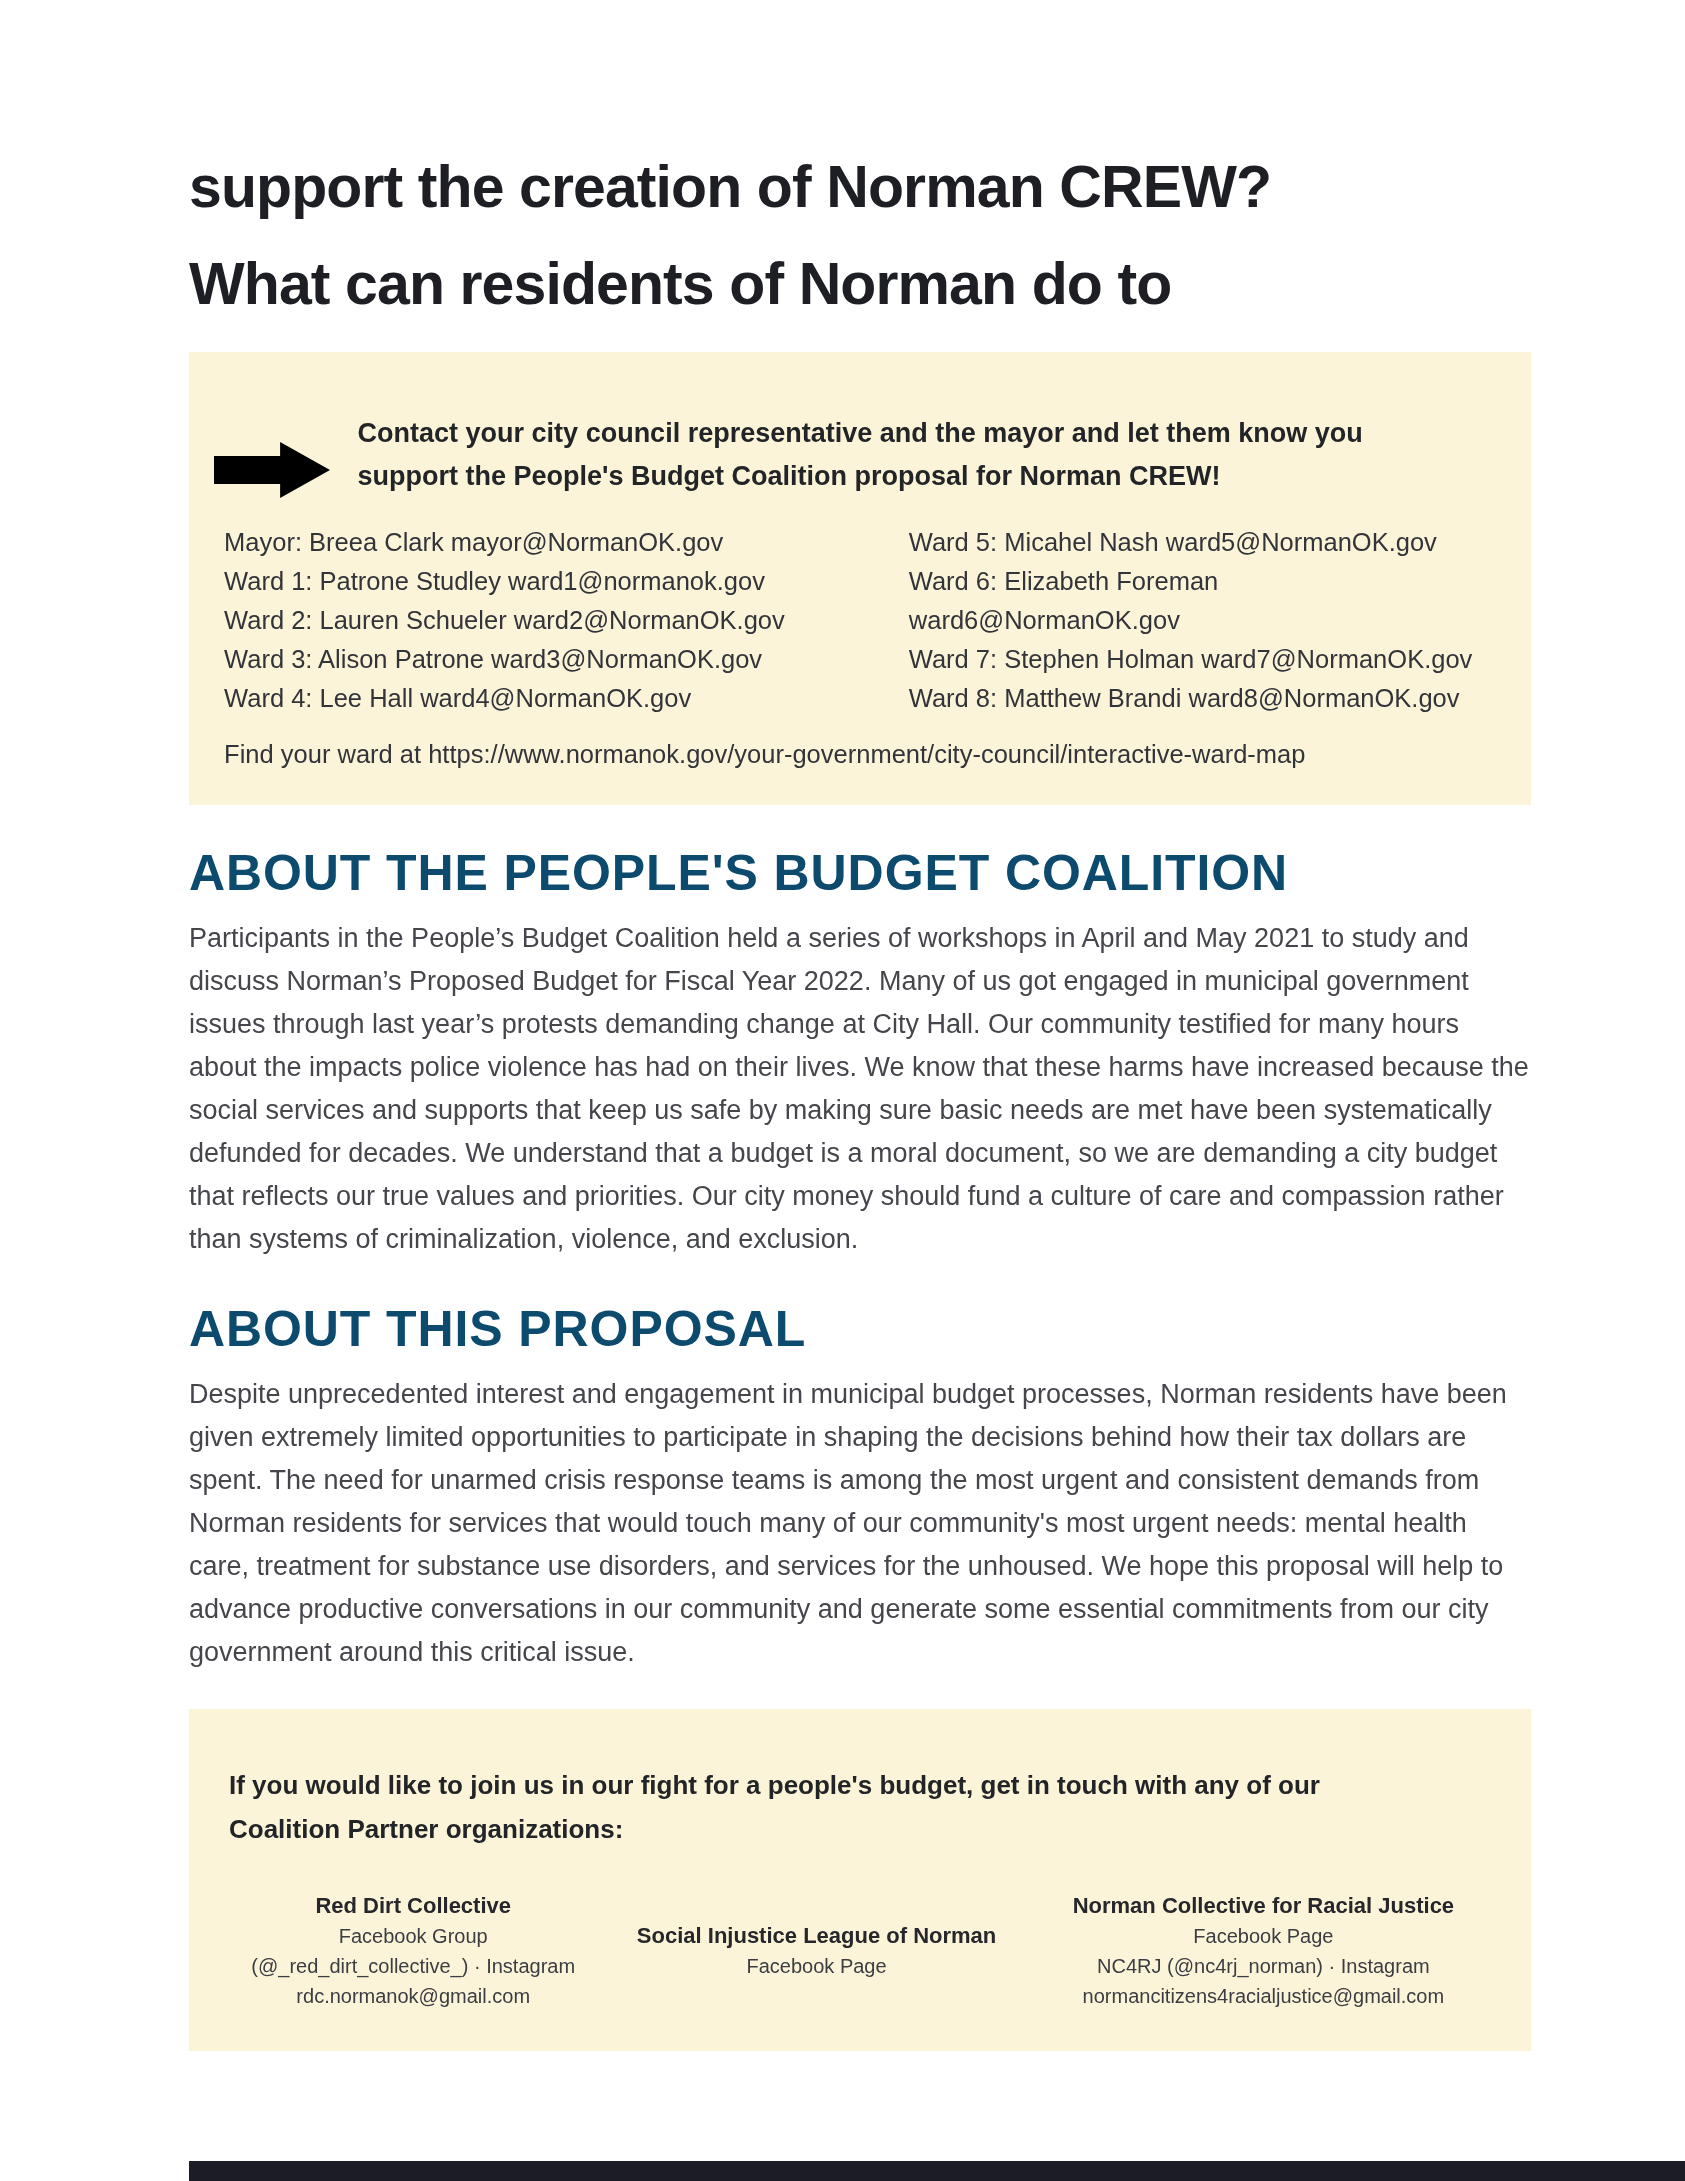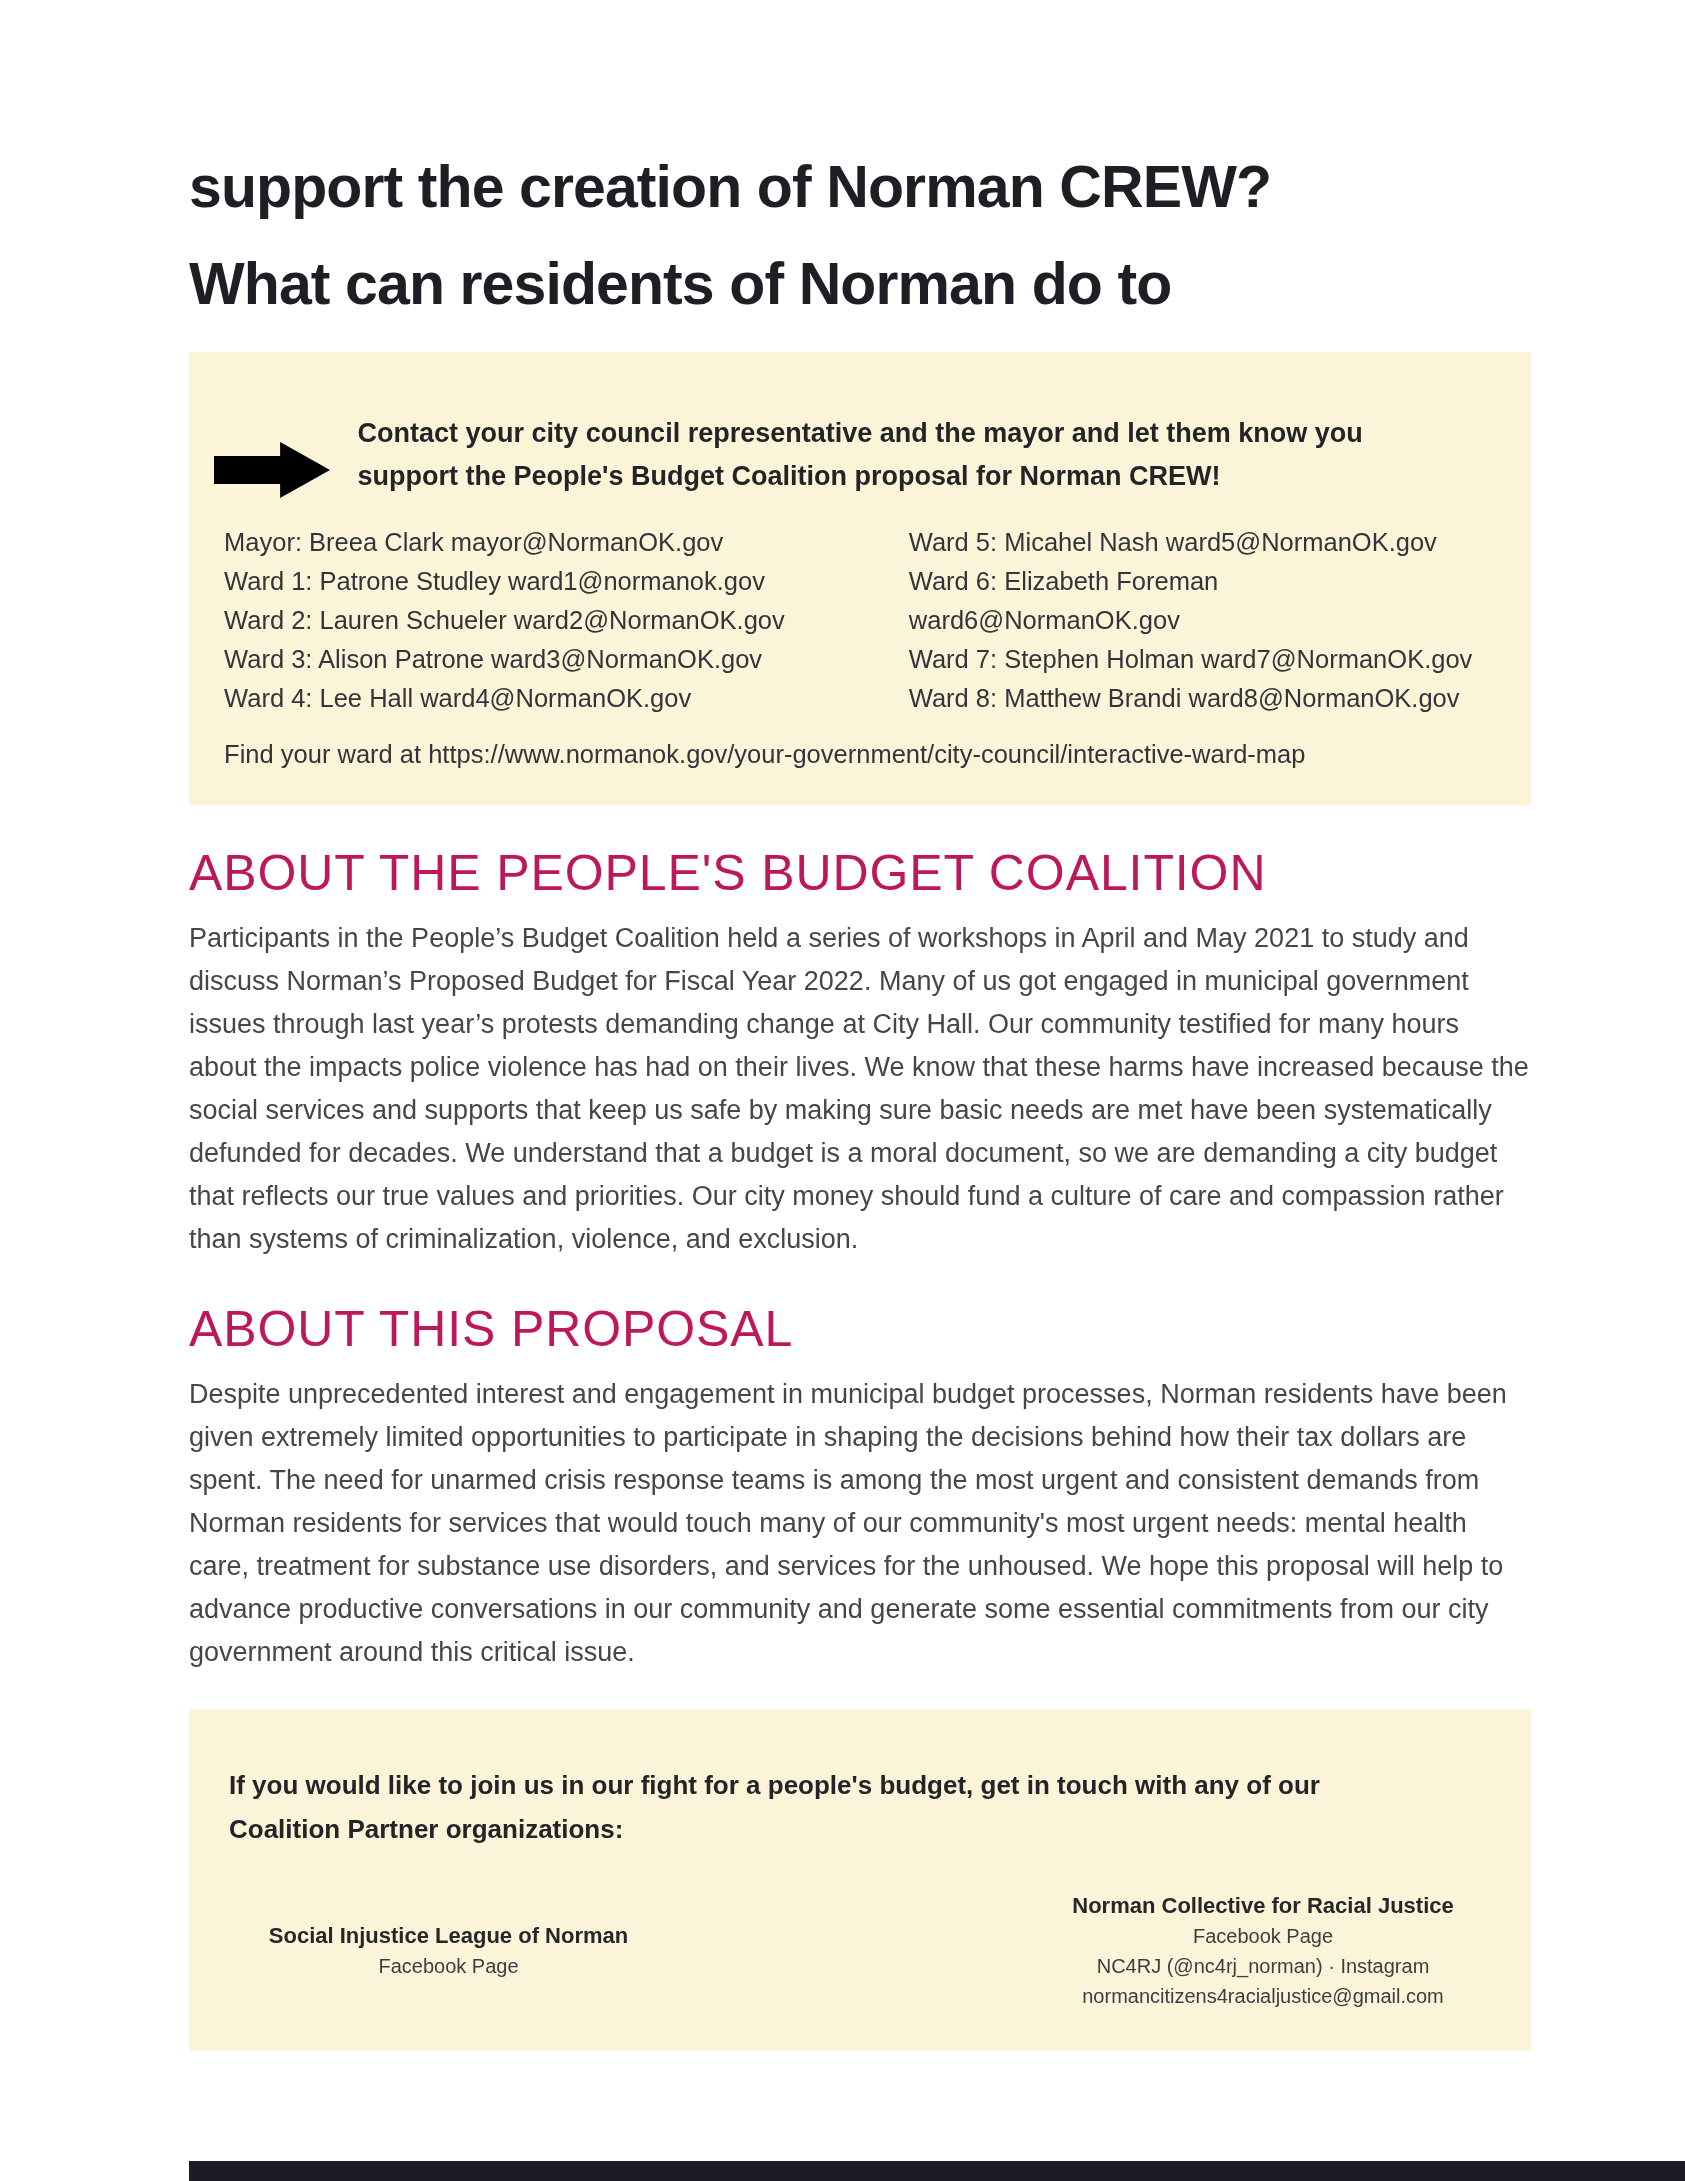--- a/index.html
+++ b/index.html
@@ -34,22 +34,22 @@
   .contacts{display:flex;margin:24.6px 0 0 10.5px;gap:11px;}
   .ccol{font-size:25.5px;line-height:39px;color:#33343a;}
   .ccol.left{width:680px;}
   .findward{
     margin:19.3px 0 0 10.5px;
     font-size:25.5px;color:#33343a;line-height:35px;
   }
   .link{cursor:pointer;text-align:right;}
   .sec-heading{
     margin:40px 0 0 0;
-    font-size:50px;font-weight:400;letter-spacing:0.9px;
-    color:#be185d;line-height:56px;
+    font-size:50px;font-weight:700;letter-spacing:0.9px;
+    color:#0c4a6e;line-height:56px;
   }
   .body-para{
     margin:16px 0 0 0;
     font-size:27px;line-height:43px;color:#45464c;
     max-width:1356px;
   }
   .box2{
     margin-top:35px;
     padding:35px 40px 40px 40px;
     box-sizing:border-box;
@@ -130,20 +130,26 @@
     <h2 class="sec-heading">ABOUT THIS PROPOSAL</h2>
     <p class="body-para">Despite unprecedented interest and engagement in municipal budget processes, Norman residents have been given extremely limited opportunities to participate in shaping the decisions behind how their tax dollars are spent. The need for unarmed crisis response teams is among the most urgent and consistent demands from Norman residents for services that would touch many of our community's most urgent needs: mental health care, treatment for substance use disorders, and services for the unhoused. We hope this proposal will help to advance productive conversations in our community and generate some essential commitments from our city government around this critical issue.</p>
 
     <section class="cream box2">
       <div class="gi-intro">
         <div>If you would like to join us in our fight for a people's budget, get in touch with any of our</div>
         <div>Coalition Partner organizations:</div>
       </div>
 
       <div class="partners">
+        <div class="partner p0">
+          <div class="pname">Red Dirt Collective</div>
+          <div class="pline">Facebook Group</div>
+          <div class="pline">(@_red_dirt_collective_) · Instagram</div>
+          <div class="pline">rdc.normanok@gmail.com</div>
+        </div>
         <div class="partner p1">
           <div class="pname">Social Injustice League of Norman</div>
           <div class="pline">Facebook Page</div>
         </div>
         <div class="partner p2">
           <div class="pname">Norman Collective for Racial Justice</div>
           <div class="pline">Facebook Page</div>
           <div class="pline">NC4RJ (@nc4rj_norman) · Instagram</div>
           <div class="pline">normancitizens4racialjustice@gmail.com</div>
         </div>

